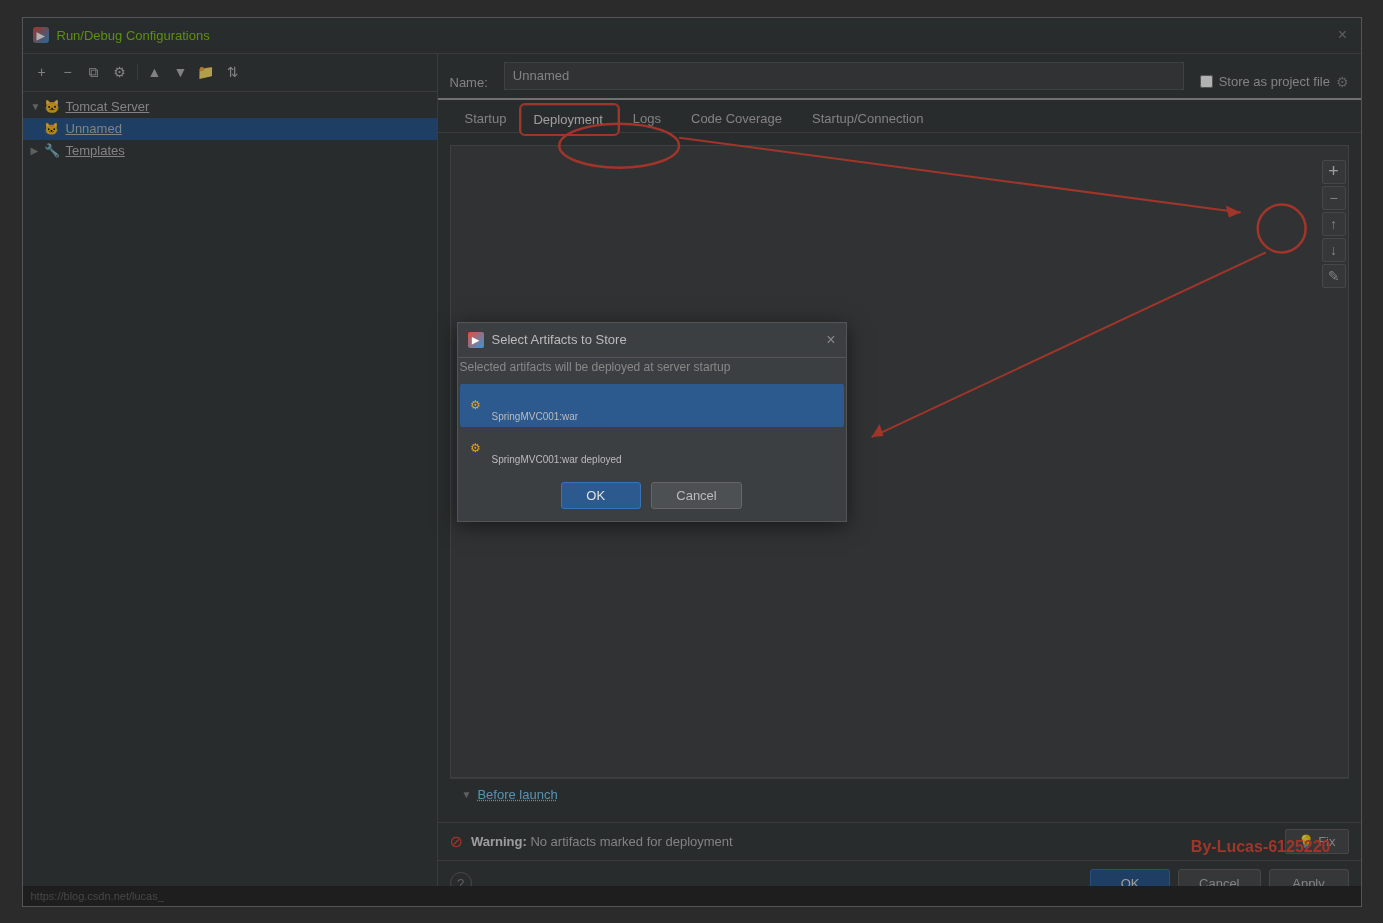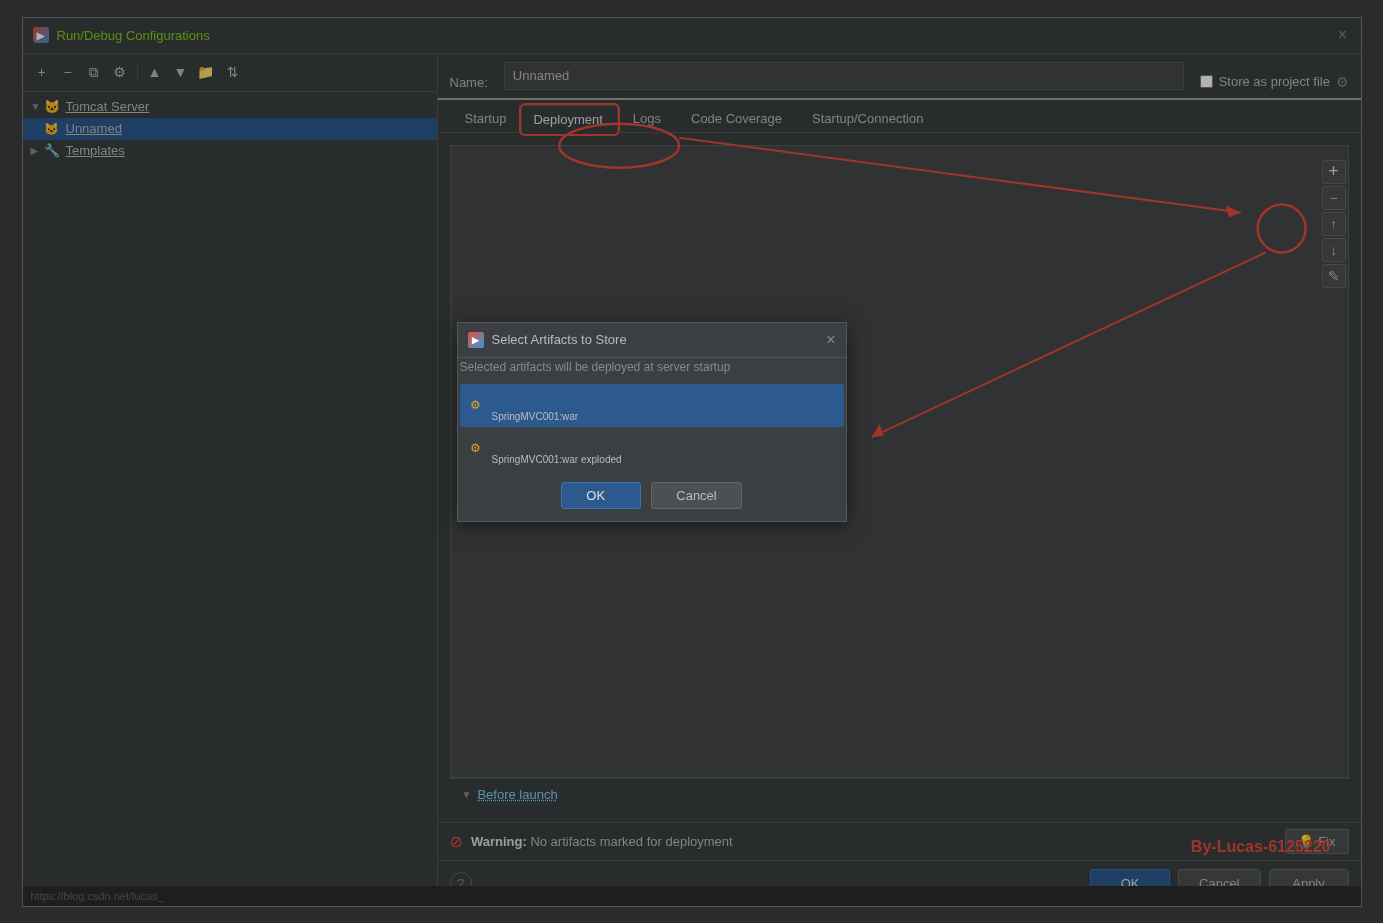--- a/index.html
+++ b/index.html
@@ -738,21 +738,21 @@
         <div class="artifact-item selected">
           <span class="artifact-icon">
             <span style="color:#e8a020; font-size:12px;">⚙</span>
           </span>
           <span class="artifact-label">SpringMVC001:war</span>
         </div>
         <div class="artifact-item">
           <span class="artifact-icon">
             <span style="color:#e8a020; font-size:12px;">⚙</span>
           </span>
-          <span class="artifact-label">SpringMVC001:war exploded</span>
+          <span class="artifact-label">SpringMVC001:war deployed</span>
         </div>
       </div>
       <div class="modal-footer">
         <div class="modal-btn primary">OK</div>
         <div class="modal-btn secondary">Cancel</div>
       </div>
     </div>
   </div>
 
   <div class="annotation-layer">

